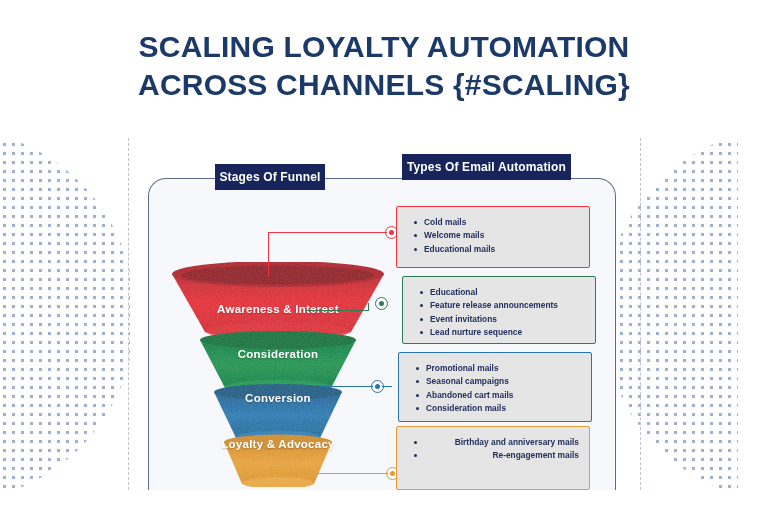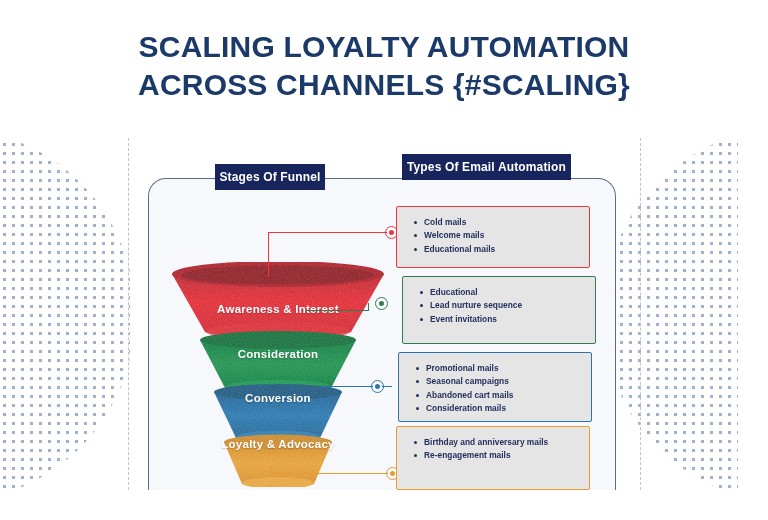--- a/index.html
+++ b/index.html
@@ -136,21 +136,21 @@
     position: absolute;
     background: #e5e5e5;
     border-radius: 2px;
     border: 1.6px solid #cccccc;
     box-sizing: border-box;
     padding: 9px 10px 9px 16px;
   }
   #card-1 { left: 396px; top: 206px; width: 194px; height: 62px; border-color: #f0353f; }
   #card-2 { left: 402px; top: 276px; width: 194px; height: 68px; border-color: #2e7d52; }
   #card-3 { left: 398px; top: 352px; width: 194px; height: 70px; border-color: #2a74ad; }
-  #card-4 { left: 396px; top: 426px; width: 194px; height: 64px; border-color: #e89a35; }
+  #card-4 { left: 396px; top: 426px; width: 194px; height: 64px; border-color: #e89a35; text-align: right; }
 
   .card ul {
     margin: 0; padding: 0;
     list-style: none;
   }
   .card li {
     position: relative;
     font-size: 8.4px;
     font-weight: bold;
     color: #23305e;
@@ -308,22 +308,23 @@
     <ul>
       <li>Cold mails</li>
       <li>Welcome mails</li>
       <li>Educational mails</li>
     </ul>
   </div>
 
   <div class="card" id="card-2">
     <ul>
       <li>Educational</li>
+      <li>Feature release announcements</li>
+      <li>Event invitations</li>
       <li>Lead nurture sequence</li>
-      <li>Event invitations</li>
     </ul>
   </div>
 
   <div class="card" id="card-3">
     <ul>
       <li>Promotional mails</li>
       <li>Seasonal campaigns</li>
       <li>Abandoned cart mails</li>
       <li>Consideration mails</li>
     </ul>

